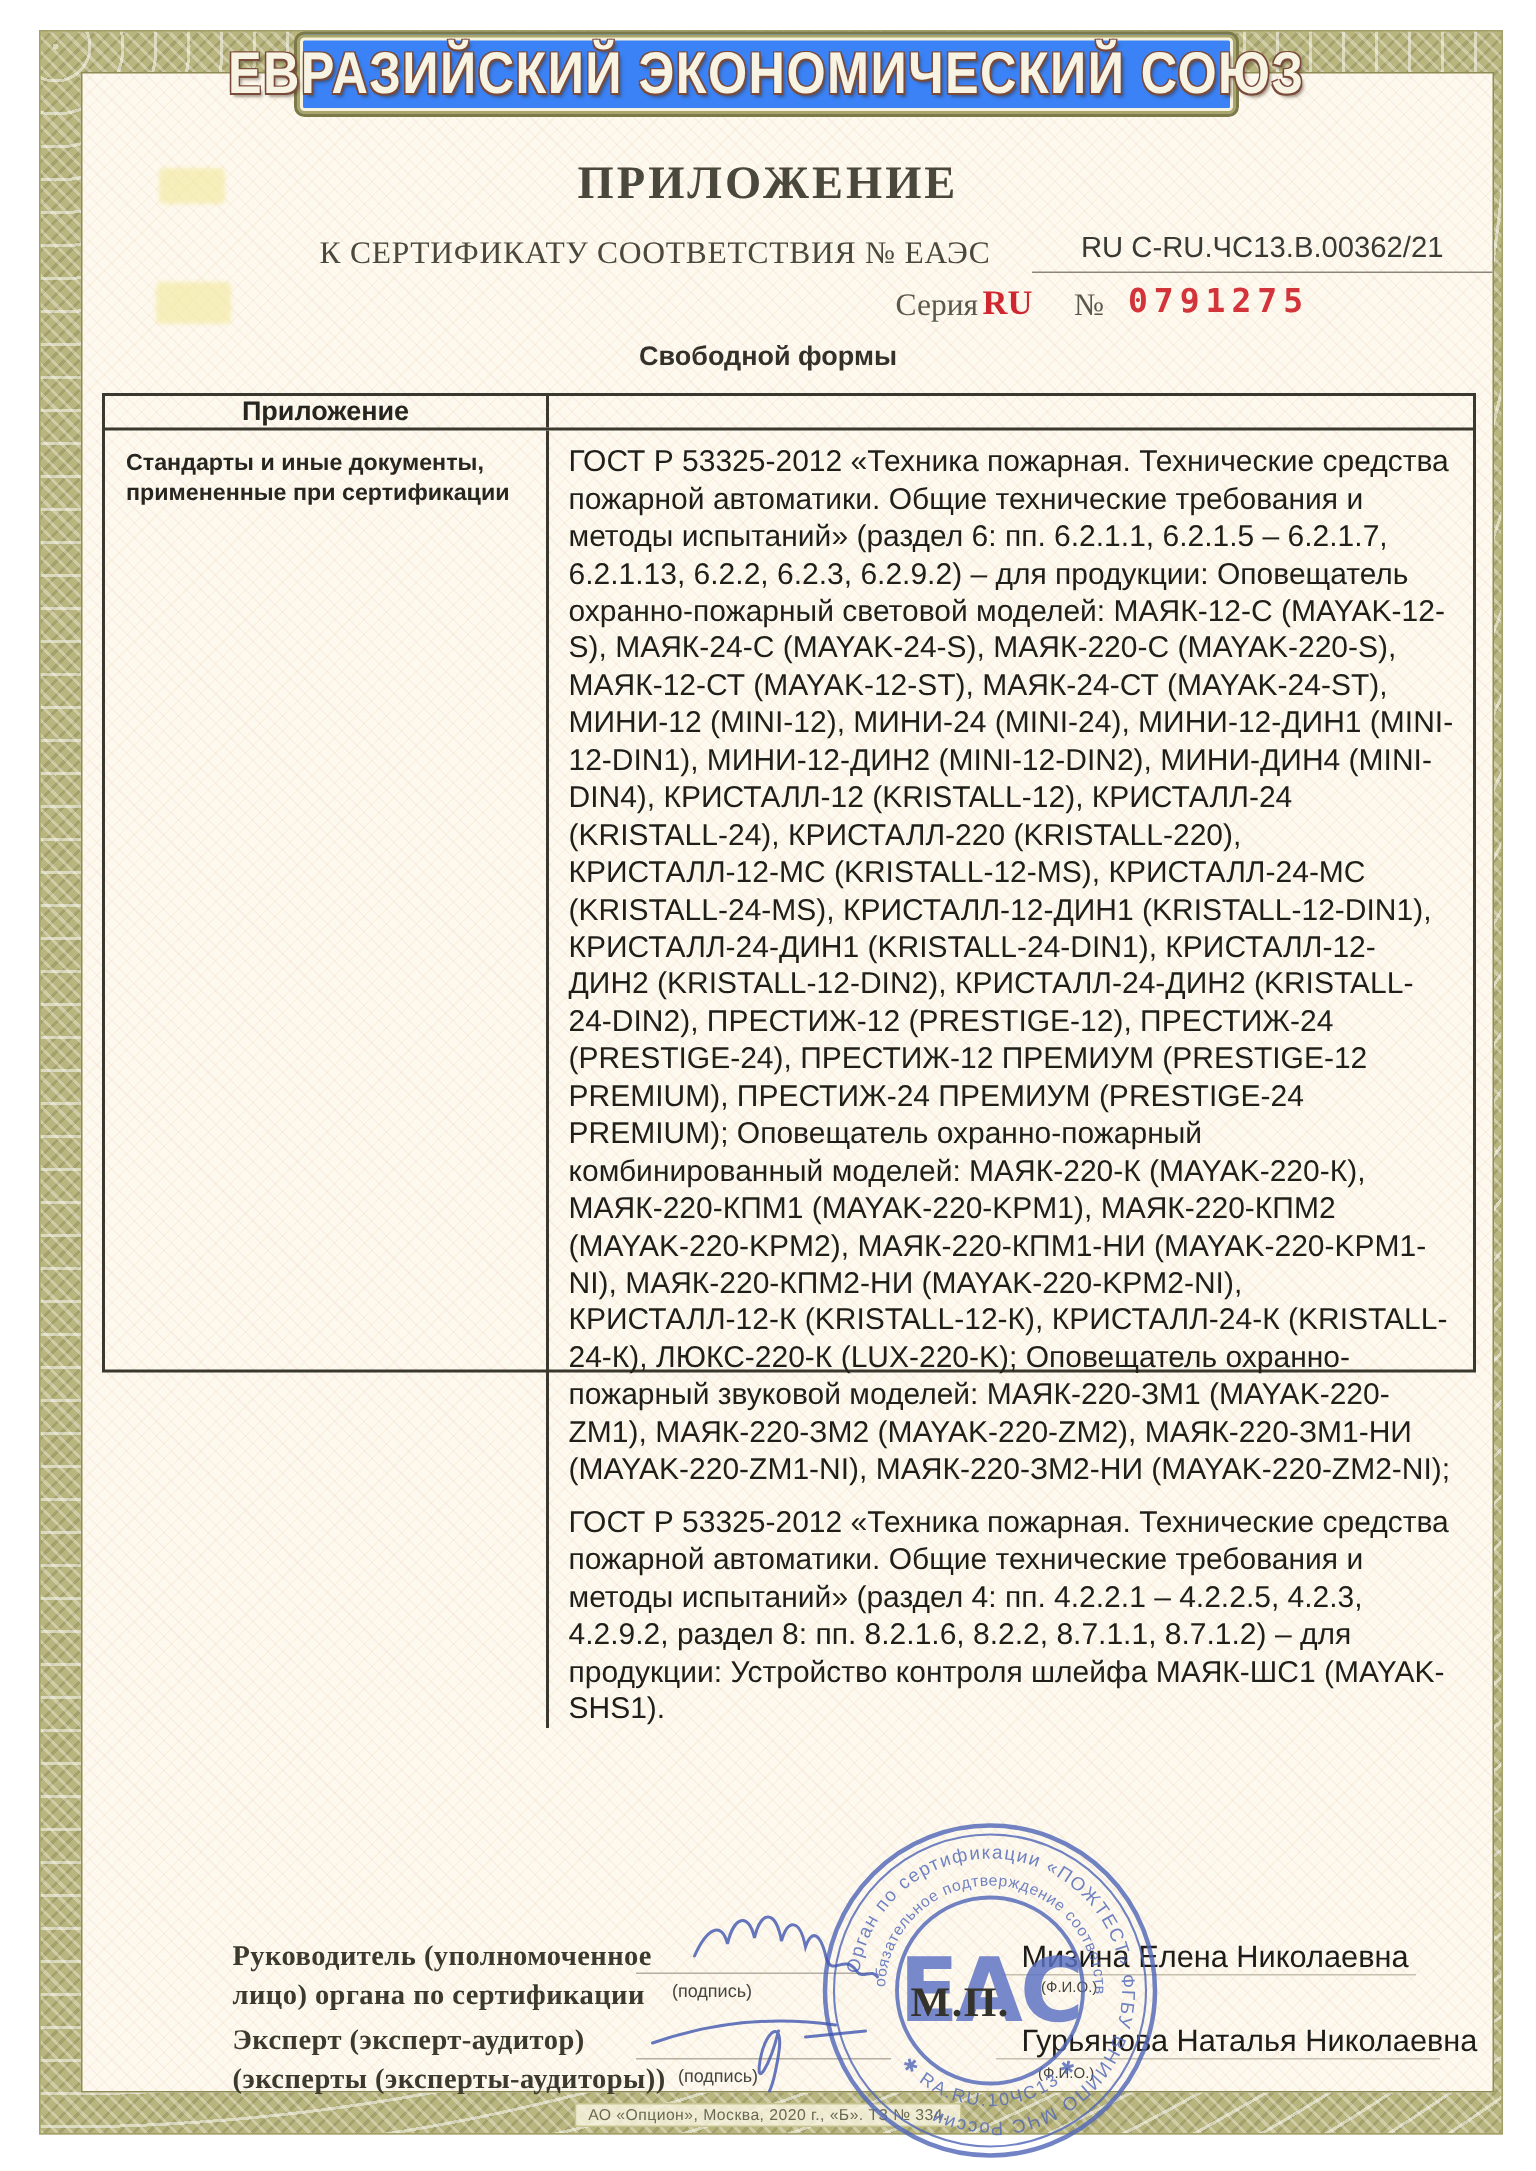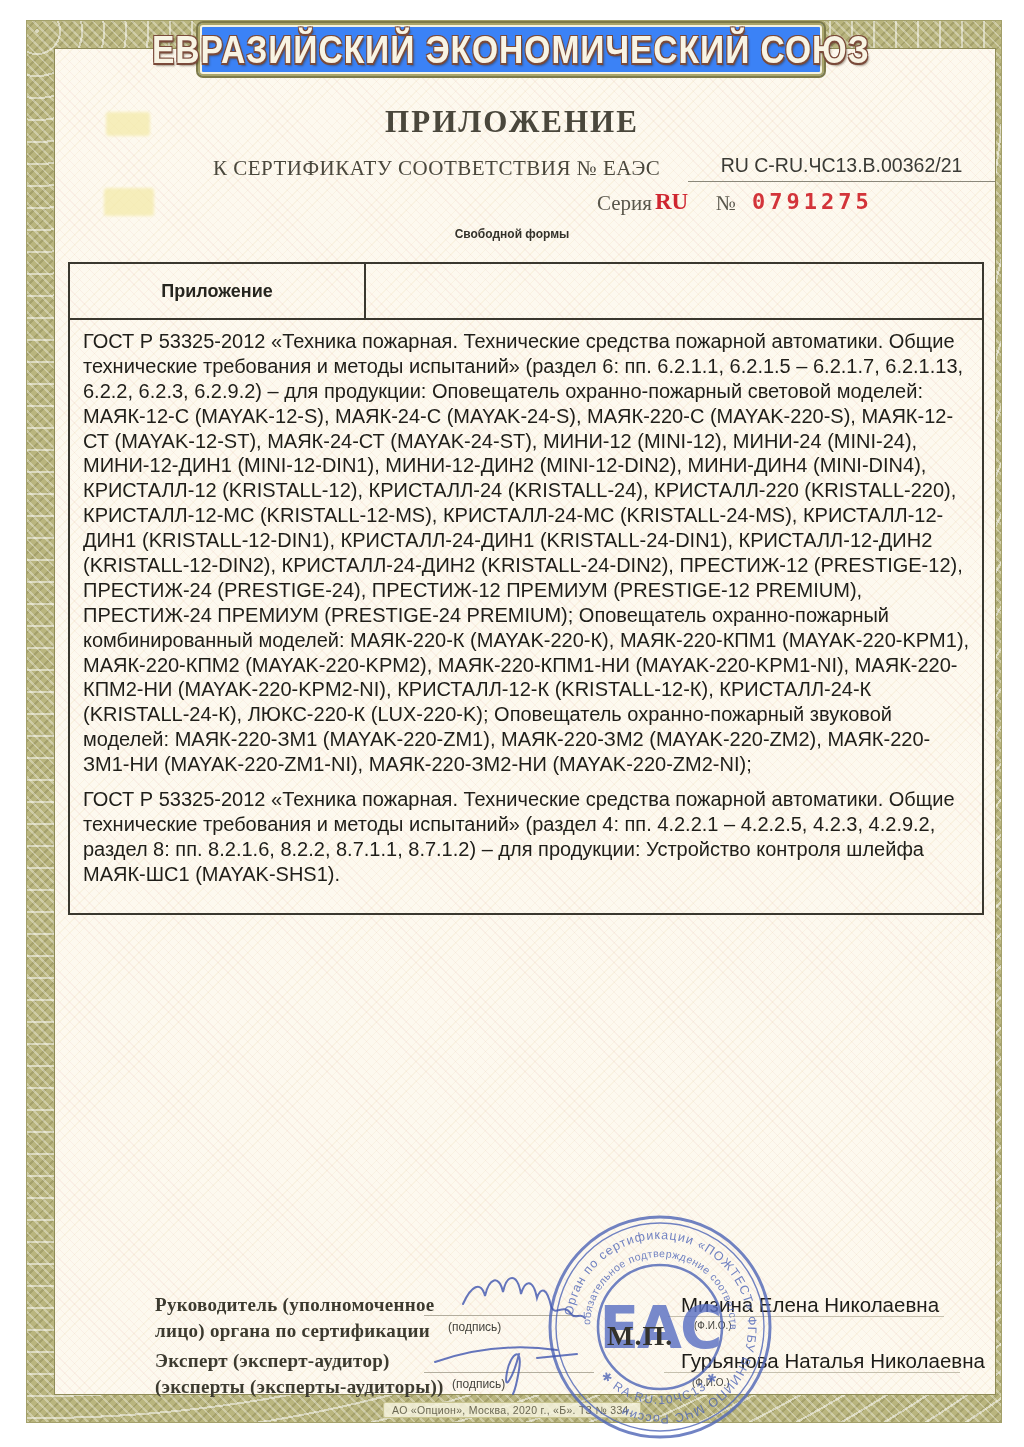--- a/index.html
+++ b/index.html
@@ -68,21 +68,21 @@
   .series-label { position:absolute; left:597px; font-size:21px; color:#5a574c; }
   .series-value { position:absolute; left:655px; top:-2px; font-size:23px; font-weight:bold; color:#cf2630; }
   .number-sign  { position:absolute; left:716px; font-size:21px; color:#5a574c; }
   .blank-number {
     position:absolute; left:752px; top:-2px;
     font-family:"DejaVu Sans Mono", monospace; font-weight:bold; font-size:22px;
     letter-spacing:4px; color:#d3343a;
   }
   .form-type {
     position:absolute; left:0; top:227px; width:1024px; text-align:center;
-    font-weight:bold; font-size:12px; color:#33312a;
+    font-weight:bold; font-size:18px; color:#33312a;
   }
 
   
   .doc-table {
     position:absolute; left:68px; top:262px; width:916px; height:653px;
     border:2px solid #3a382f; display:flex; flex-direction:column;
   }
   .t-head { display:flex; height:56px; border-bottom:2px solid #3a382f; }
   .t-body { display:flex; flex:1; }
   .col-a { width:296px; border-right:2px solid #3a382f; }
@@ -162,20 +162,21 @@
   <span class="blank-number">0791275</span>
 </div>
 
 <div class="form-type">Свободной формы</div>
 
 <div class="doc-table">
   <div class="t-head">
     <div class="col-a th">Приложение</div>
   </div>
   <div class="t-body">
+    <div class="col-a cell-a">Стандарты и иные документы, примененные при сертификации</div>
     <div class="col-b cell-b">
       <p>ГОСТ Р 53325-2012 «Техника пожарная. Технические средства пожарной автоматики. Общие технические требования и методы испытаний» (раздел 6: пп. 6.2.1.1, 6.2.1.5 – 6.2.1.7, 6.2.1.13, 6.2.2, 6.2.3, 6.2.9.2) – для продукции: Оповещатель охранно-пожарный световой моделей: МАЯК-12-С (MAYAK-12-S), МАЯК-24-С (MAYAK-24-S), МАЯК-220-С (MAYAK-220-S), МАЯК-12-СТ (MAYAK-12-ST), МАЯК-24-СТ (MAYAK-24-ST), МИНИ-12 (MINI-12), МИНИ-24 (MINI-24), МИНИ-12-ДИН1 (MINI-12-DIN1), МИНИ-12-ДИН2 (MINI-12-DIN2), МИНИ-ДИН4 (MINI-DIN4), КРИСТАЛЛ-12 (KRISTALL-12), КРИСТАЛЛ-24 (KRISTALL-24), КРИСТАЛЛ-220 (KRISTALL-220), КРИСТАЛЛ-12-МС (KRISTALL-12-MS), КРИСТАЛЛ-24-МС (KRISTALL-24-MS), КРИСТАЛЛ-12-ДИН1 (KRISTALL-12-DIN1), КРИСТАЛЛ-24-ДИН1 (KRISTALL-24-DIN1), КРИСТАЛЛ-12-ДИН2 (KRISTALL-12-DIN2), КРИСТАЛЛ-24-ДИН2 (KRISTALL-24-DIN2), ПРЕСТИЖ-12 (PRESTIGE-12), ПРЕСТИЖ-24 (PRESTIGE-24), ПРЕСТИЖ-12 ПРЕМИУМ (PRESTIGE-12 PREMIUM), ПРЕСТИЖ-24 ПРЕМИУМ (PRESTIGE-24 PREMIUM); Оповещатель охранно-пожарный комбинированный моделей: МАЯК-220-К (MAYAK-220-К), МАЯК-220-КПМ1 (MAYAK-220-KPM1), МАЯК-220-КПМ2 (MAYAK-220-KPM2), МАЯК-220-КПМ1-НИ (MAYAK-220-KPM1-NI), МАЯК-220-КПМ2-НИ (MAYAK-220-KPM2-NI), КРИСТАЛЛ-12-К (KRISTALL-12-К), КРИСТАЛЛ-24-К (KRISTALL-24-К), ЛЮКС-220-К (LUX-220-K); Оповещатель охранно-пожарный звуковой моделей: МАЯК-220-ЗМ1 (MAYAK-220-ZM1), МАЯК-220-ЗМ2 (MAYAK-220-ZM2), МАЯК-220-ЗМ1-НИ (MAYAK-220-ZM1-NI), МАЯК-220-ЗМ2-НИ (MAYAK-220-ZM2-NI);</p>
       <p>ГОСТ Р 53325-2012 «Техника пожарная. Технические средства пожарной автоматики. Общие технические требования и методы испытаний» (раздел 4: пп. 4.2.2.1 – 4.2.2.5, 4.2.3, 4.2.9.2, раздел 8: пп. 8.2.1.6, 8.2.2, 8.7.1.1, 8.7.1.2) – для продукции: Устройство контроля шлейфа МАЯК-ШС1 (MAYAK-SHS1).</p>
     </div>
   </div>
 </div>
 
 <div class="sig-label lbl1">Руководитель (уполномоченное лицо) органа по сертификации</div>
 <div class="sig-line sline1"></div>
 <div class="sig-caption scap1">(подпись)</div>

